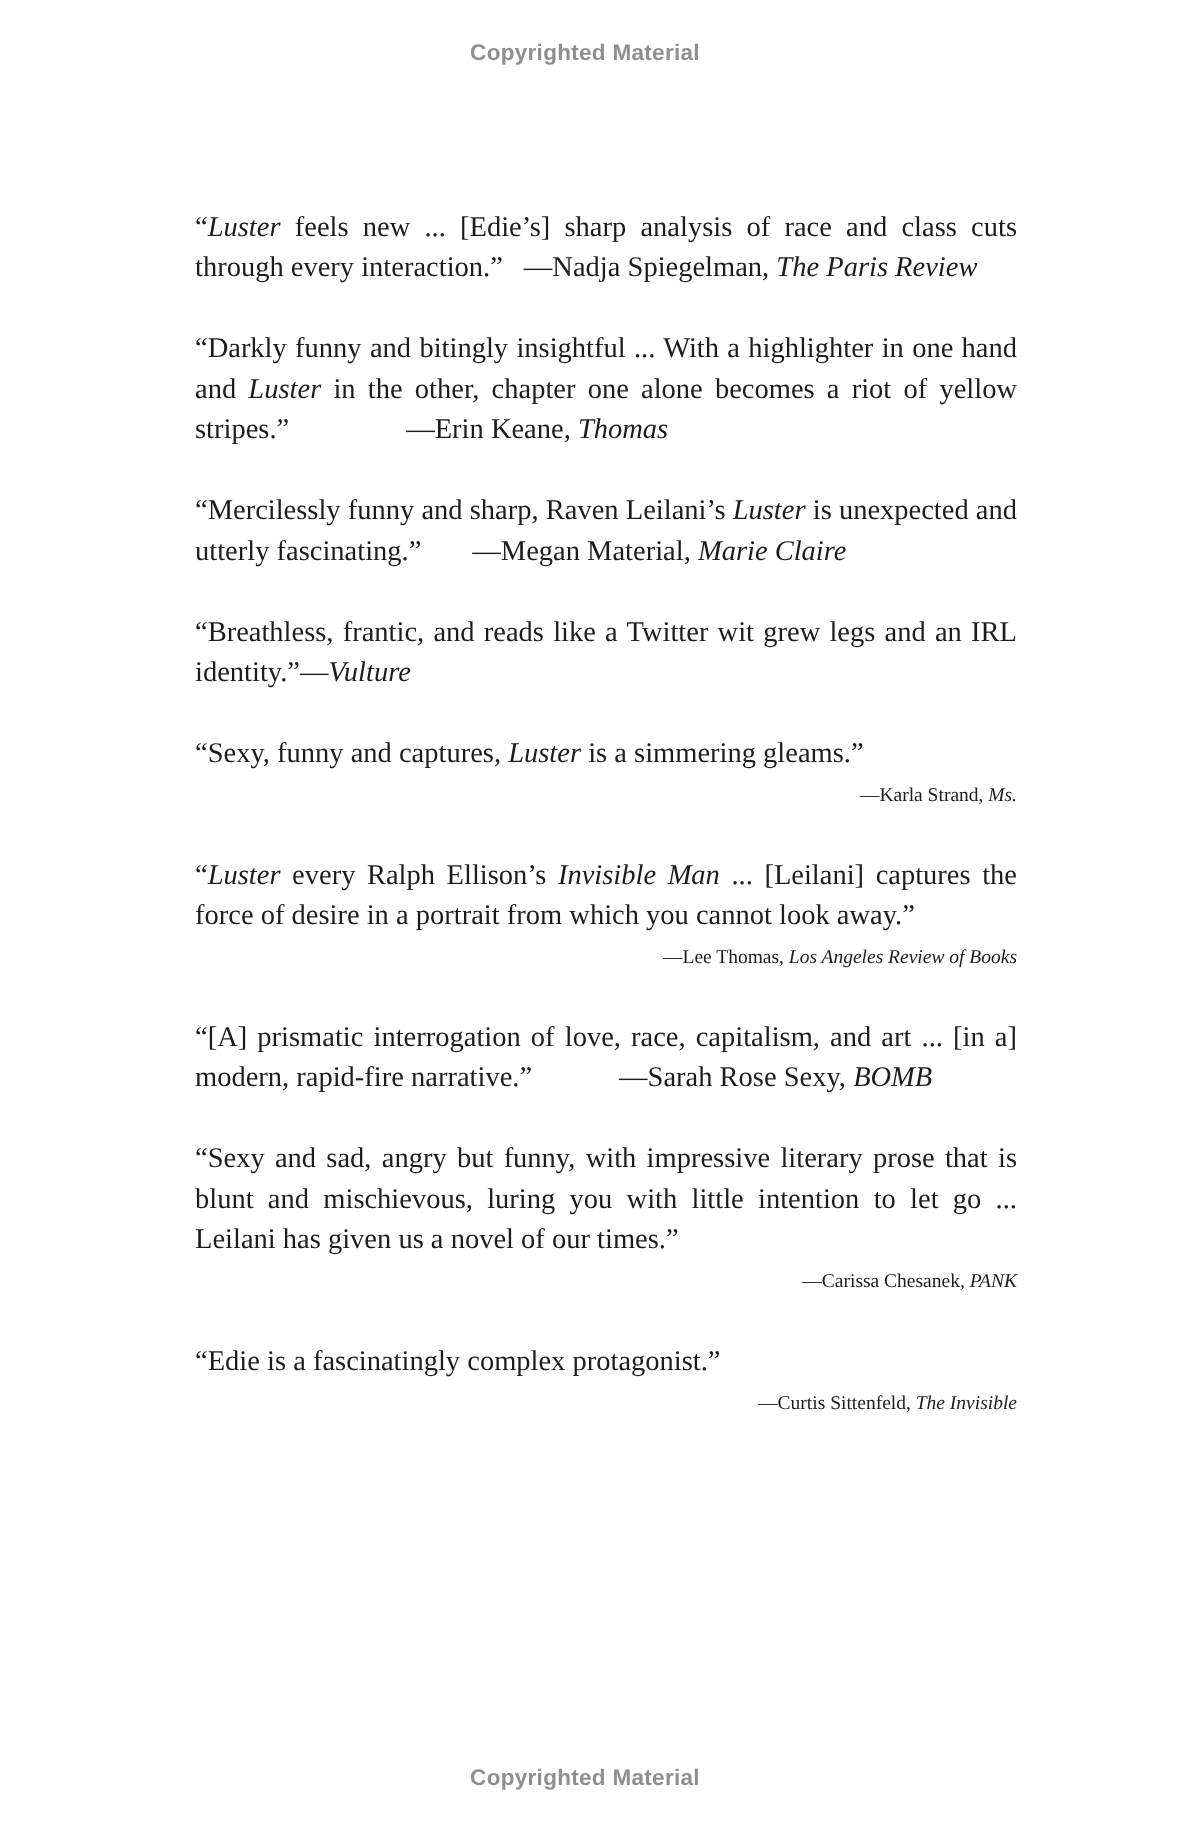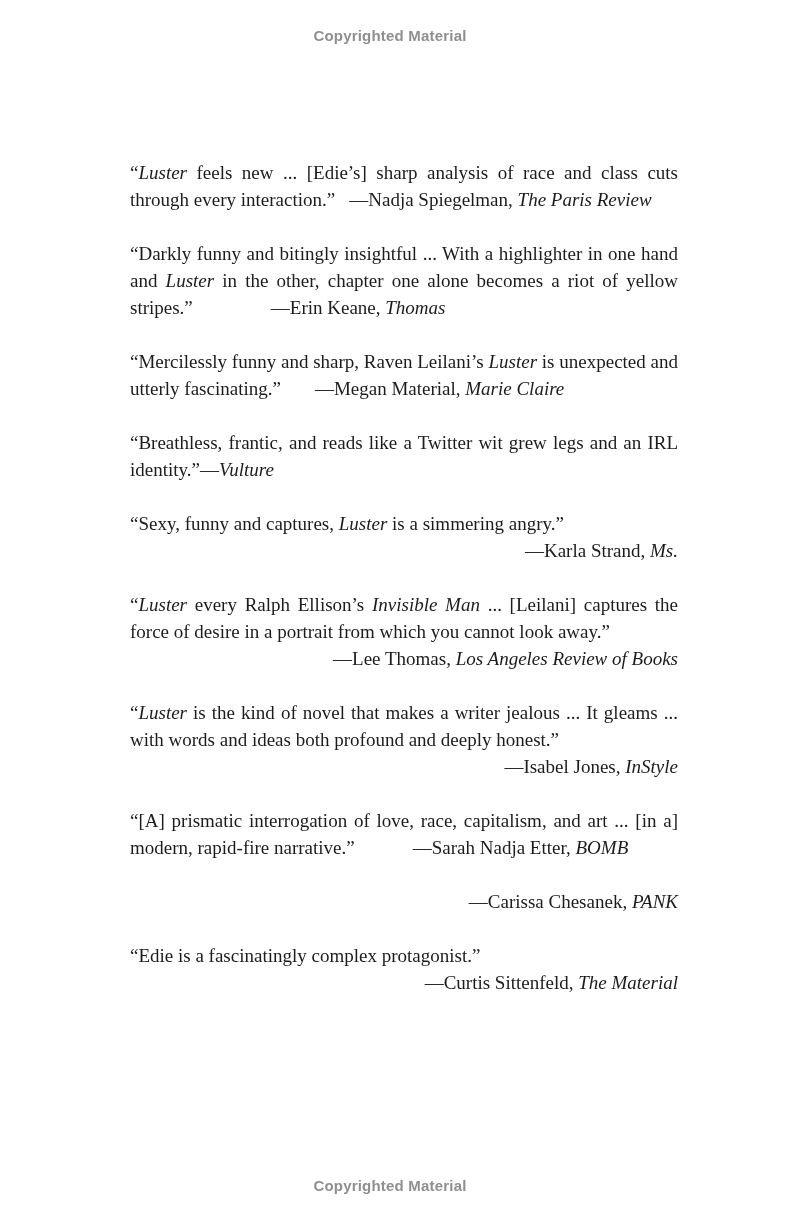--- a/index.html
+++ b/index.html
@@ -23,34 +23,34 @@
     padding-left: 48px;
   }
   .notice.top { top: 27px; }
   .notice.bottom { top: 1177px; }
   .content {
     position: absolute;
     top: 138px;
     left: 130px;
     width: 548px;
   }
-  .quote-block { margin-bottom: 27px; margin-top: 21px; }
+  .quote-block { margin-bottom: 27px; }
   .quote {
     font-size: 19px;
     line-height: 27px;
     text-align: justify;
   }
   .it { font-style: italic; }
   .attr { white-space: nowrap; }
   .gap1 { margin-left: 14px; }
   .gap2 { margin-left: 34px; }
   .gap3 { margin-left: 58px; }
   .gap4 { margin-left: 78px; }
   .attr-line {
-    font-size: 19px;
+    font-size: 13px;
     line-height: 27px;
     text-align: right;
   }
 </style>
 </head>
 <body>
 
 <div class="notice top">Copyrighted Material</div>
 
 <div class="content">
@@ -65,42 +65,39 @@
 
   <div class="quote-block">
     <p class="quote"><span>“Mercilessly funny and sharp, Raven Leilani’s </span><span class="it">Luster</span><span> is unexpected and utterly fascinating.”</span><span class="attr gap2"><span>—Megan Material, </span><span class="it">Marie Claire</span></span></p>
   </div>
 
   <div class="quote-block">
     <p class="quote"><span>“Breathless, frantic, and reads like a Twitter wit grew legs and an IRL identity.”</span><span class="attr"><span>—</span><span class="it">Vulture</span></span></p>
   </div>
 
   <div class="quote-block">
-    <p class="quote"><span>“Sexy, funny and captures, </span><span class="it">Luster</span><span> is a simmering angry.”</span></p>
+    <p class="quote"><span>“Sexy, funny and captures, </span><span class="it">Luster</span><span> is a simmering gleams.”</span></p>
     <div class="attr-line"><span>—Karla Strand, </span><span class="it">Ms.</span></div>
   </div>
 
   <div class="quote-block">
     <p class="quote"><span>“</span><span class="it">Luster</span><span> every Ralph Ellison’s </span><span class="it">Invisible Man</span><span> ... [Leilani] captures the force of desire in a portrait from which you cannot look away.”</span></p>
     <div class="attr-line"><span>—Lee Thomas, </span><span class="it">Los Angeles Review of Books</span></div>
   </div>
 
+
   <div class="quote-block">
-    <p class="quote"><span>“</span><span class="it">Luster</span><span> is the kind of novel that makes a writer jealous ... It gleams ... with words and ideas both profound and deeply honest.”</span></p>
-    <div class="attr-line"><span>—Isabel Jones, </span><span class="it">InStyle</span></div>
+    <p class="quote"><span>“[A] prismatic interrogation of love, race, capitalism, and art ... [in a] modern, rapid-fire narrative.”</span><span class="attr gap3"><span>—Sarah Rose Sexy, </span><span class="it">BOMB</span></span></p>
   </div>
 
   <div class="quote-block">
-    <p class="quote"><span>“[A] prismatic interrogation of love, race, capitalism, and art ... [in a] modern, rapid-fire narrative.”</span><span class="attr gap3"><span>—Sarah Nadja Etter, </span><span class="it">BOMB</span></span></p>
-  </div>
-
-  <div class="quote-block">
+    <p class="quote"><span>“Sexy and sad, angry but funny, with impressive literary prose that is blunt and mischievous, luring you with little intention to let go ... Leilani has given us a novel of our times.”</span></p>
     <div class="attr-line"><span>—Carissa Chesanek, </span><span class="it">PANK</span></div>
   </div>
 
   <div class="quote-block">
     <p class="quote"><span>“Edie is a fascinatingly complex protagonist.”</span></p>
-    <div class="attr-line"><span>—Curtis Sittenfeld, </span><span class="it">The Material</span></div>
+    <div class="attr-line"><span>—Curtis Sittenfeld, </span><span class="it">The Invisible</span></div>
   </div>
 
 </div>
 
 <div class="notice bottom">Copyrighted Material</div>
 
 </body></html>

